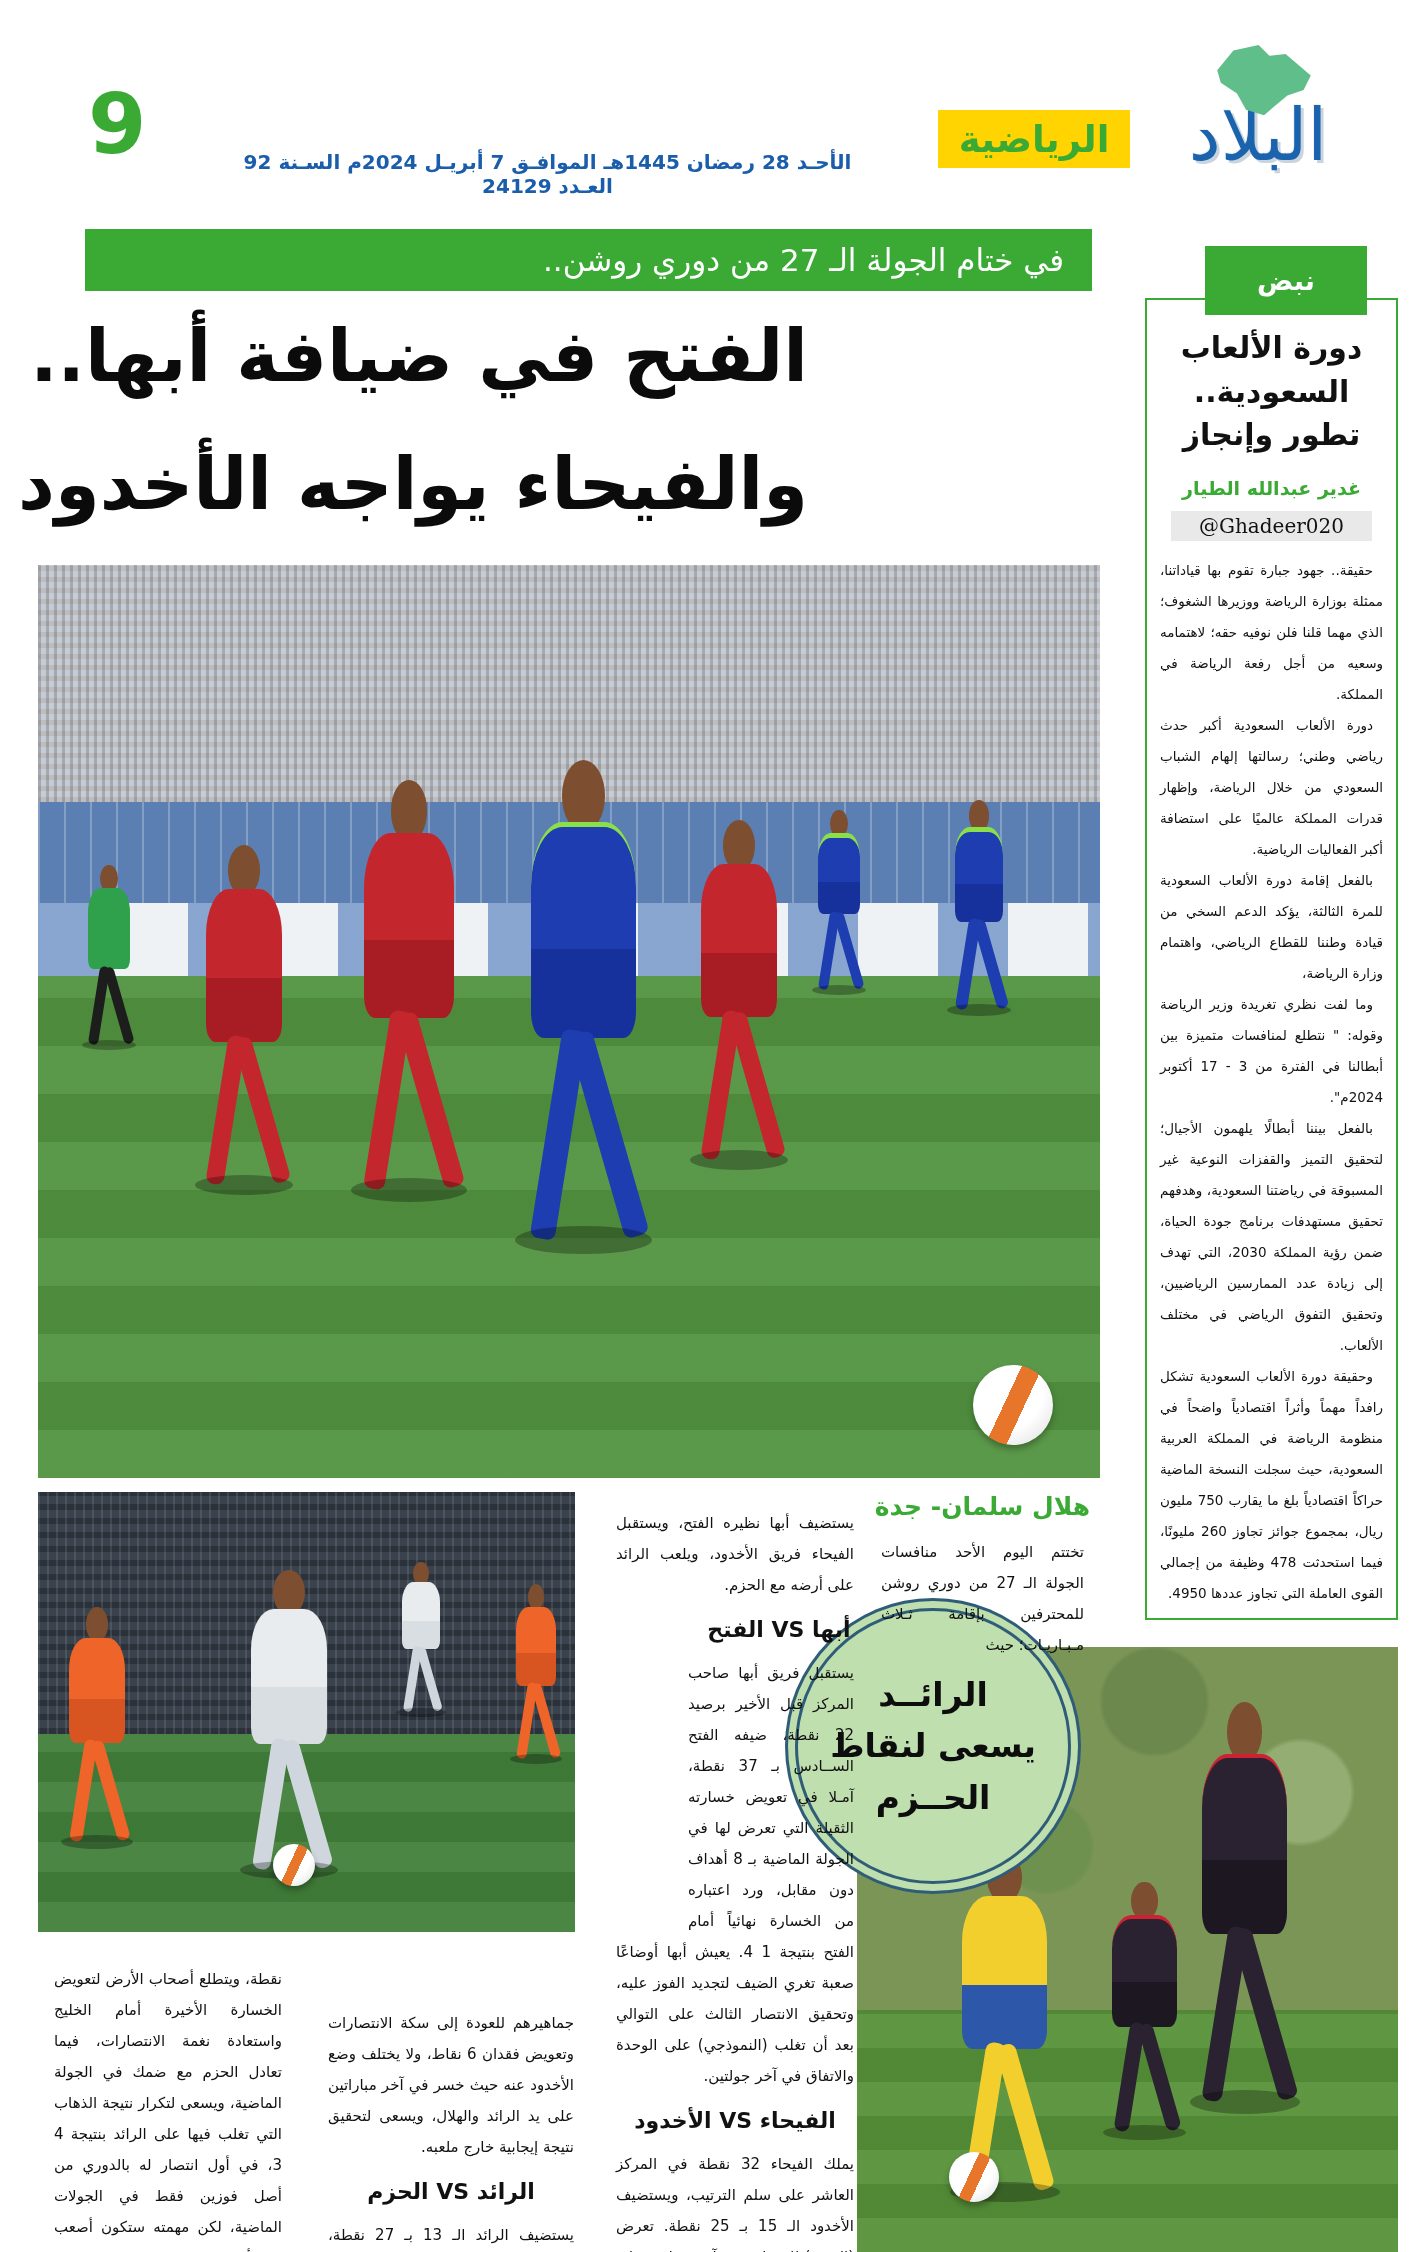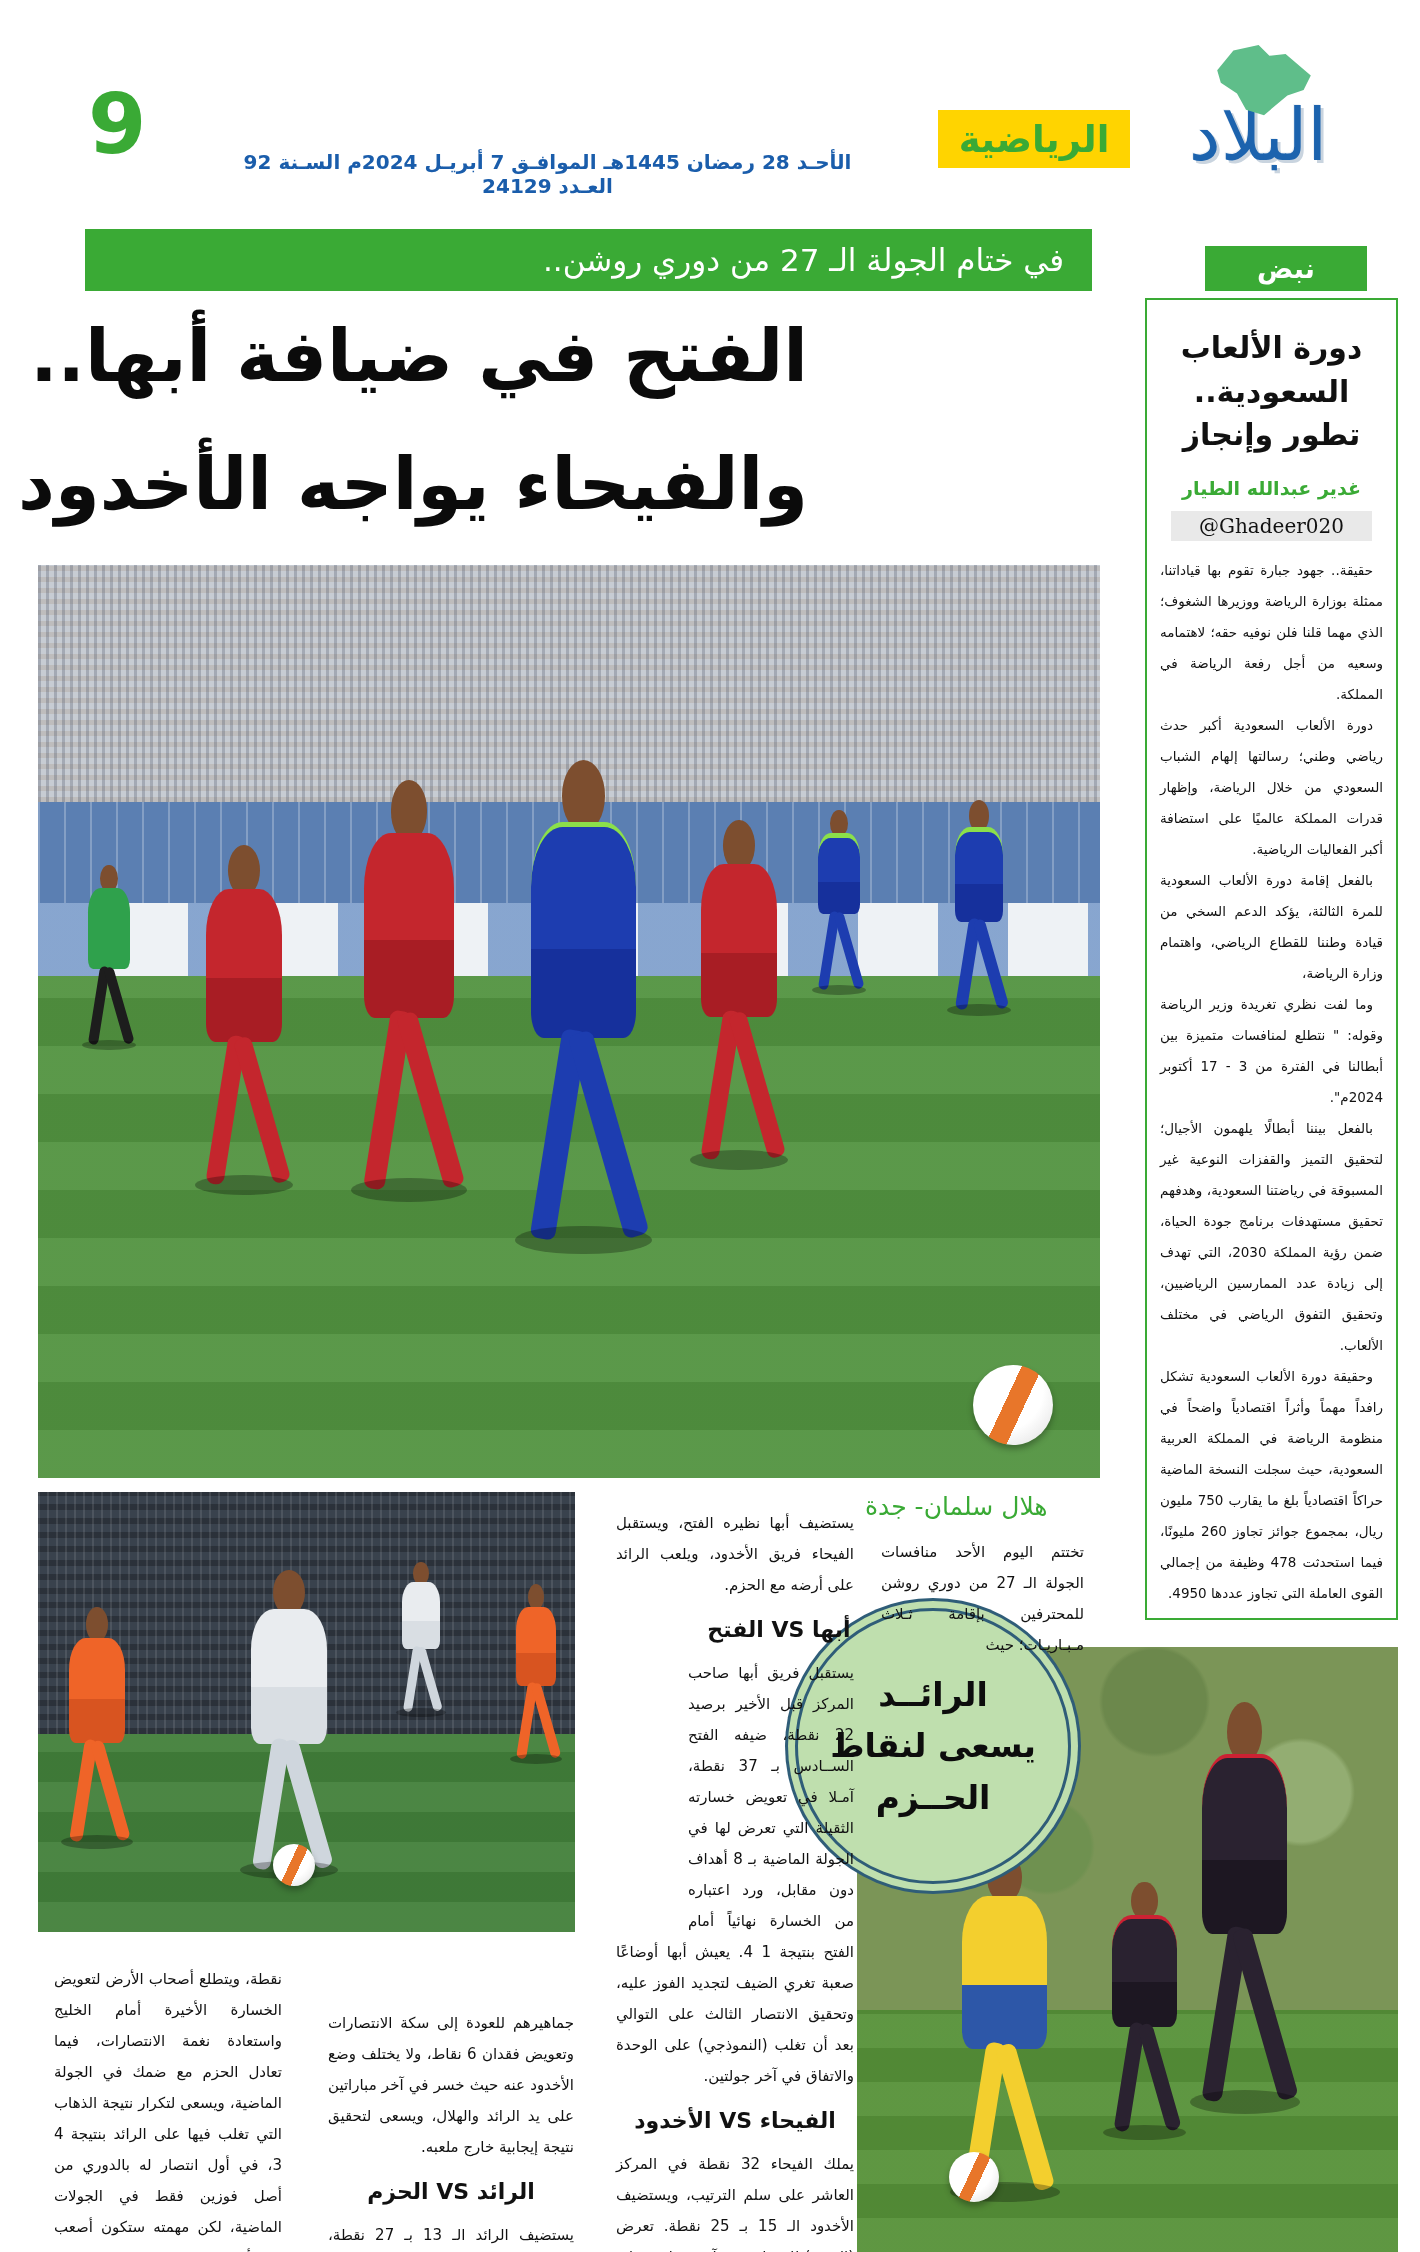--- a/index.html
+++ b/index.html
@@ -49,30 +49,30 @@
   .kit-red .torso{background:linear-gradient(#c4262d 0 58%,#a81d24 58%)} .kit-red .legL,.kit-red .legR{background:#c4262d}
   .kit-blue .torso{background:linear-gradient(#1d3db0 0 58%,#16309c 58%);border-top:5px solid #8be04a} .kit-blue .legL,.kit-blue .legR{background:#1d3db0}
   .kit-green .torso{background:#2fa14c} .kit-green .legL,.kit-green .legR{background:#1d1d1d}
   .kit-white .torso{background:linear-gradient(#e9ecef 0 58%,#d9dee3 58%)} .kit-white .legL,.kit-white .legR{background:#cfd6dd}
   .kit-orange .torso{background:linear-gradient(#ef6428 0 58%,#d85420 58%)} .kit-orange .legL,.kit-orange .legR{background:#ef6428}
   .kit-yellow .torso{background:linear-gradient(#f3cf2e 0 58%,#2d57a8 58%)} .kit-yellow .legL,.kit-yellow .legR{background:#f3cf2e}
   .kit-dark .torso{background:linear-gradient(#2a2230 0 58%,#1d1722 58%);border-top:4px solid #c23} .kit-dark .legL,.kit-dark .legR{background:#2a2230}
   .ball{position:absolute;z-index:4;border-radius:50%;background:linear-gradient(115deg,transparent 42%,#e8762a 42% 60%,transparent 60%),radial-gradient(circle at 35% 30%,#ffffff 0 55%,#dcdcdc);box-shadow:0 4px 6px rgba(0,0,0,.3)}
 
   
-  .nabd-tab{position:absolute;left:1205px;top:246px;width:162px;height:45px;background:var(--green);color:#fff;font-weight:bold;font-size:27px;display:flex;align-items:center;justify-content:center;z-index:2}
+  .nabd-tab{position:absolute;left:1205px;top:246px;width:162px;height:69px;background:var(--green);color:#fff;font-weight:bold;font-size:27px;display:flex;align-items:center;justify-content:center;z-index:2}
   .nabd-box{position:absolute;left:1145px;top:298px;width:253px;height:1322px;border:2px solid var(--green);background:#fff;padding:26px 13px 8px;text-align:center;overflow:hidden}
   .nabd-box .t1,.nabd-box .t2{font-size:30px;font-weight:bold;line-height:1.45}
   .nabd-box .author{margin-top:20px;font-size:19px;font-weight:bold;color:var(--green)}
   .nabd-box .handle{display:inline-block;margin-top:12px;background:#e9e9e9;font-family:"DejaVu Serif",serif;font-size:20px;padding:3px 28px;direction:ltr}
   .nabd-body{margin-top:14px;text-align:justify;font-size:13.5px;line-height:31px}
   .nabd-body p{margin:0;text-indent:10px}
 
   
-  .byline{font-size:25px;font-weight:normal;color:var(--green);margin:0 0 8px;text-align:left}
+  .byline{font-size:25px;font-weight:bold;color:var(--green);margin:0 0 8px;text-align:center}
   .artp{font-size:15px;line-height:31px;text-align:justify;margin:16px}
   .sub{font-size:22px;font-weight:bold;text-align:center;margin:12px 0 8px}
   #col-hilal{position:absolute;left:865px;top:1492px;width:235px;z-index:4}
   #col-mid{position:absolute;left:600px;top:1492px;width:270px;height:760px;overflow:hidden;z-index:4}
   #col-mid .spacer{float:left;width:88px;height:300px}
   #colB{position:absolute;left:312px;top:1992px;width:278px;height:304px;overflow:hidden}
   #colA{position:absolute;left:38px;top:1948px;width:260px;height:304px;overflow:hidden}
 
   
   .badge{position:absolute;left:795px;top:1608px;width:276px;height:276px;border-radius:50%;background:var(--badge_fill);border:3px solid var(--badge_ring);box-shadow:0 0 0 7px var(--badge_fill),0 0 0 10px var(--badge_ring);display:flex;flex-direction:column;align-items:center;justify-content:center;z-index:3;text-align:center;font-weight:bold;color:#0d0d0d;font-size:33px;line-height:1.55}

